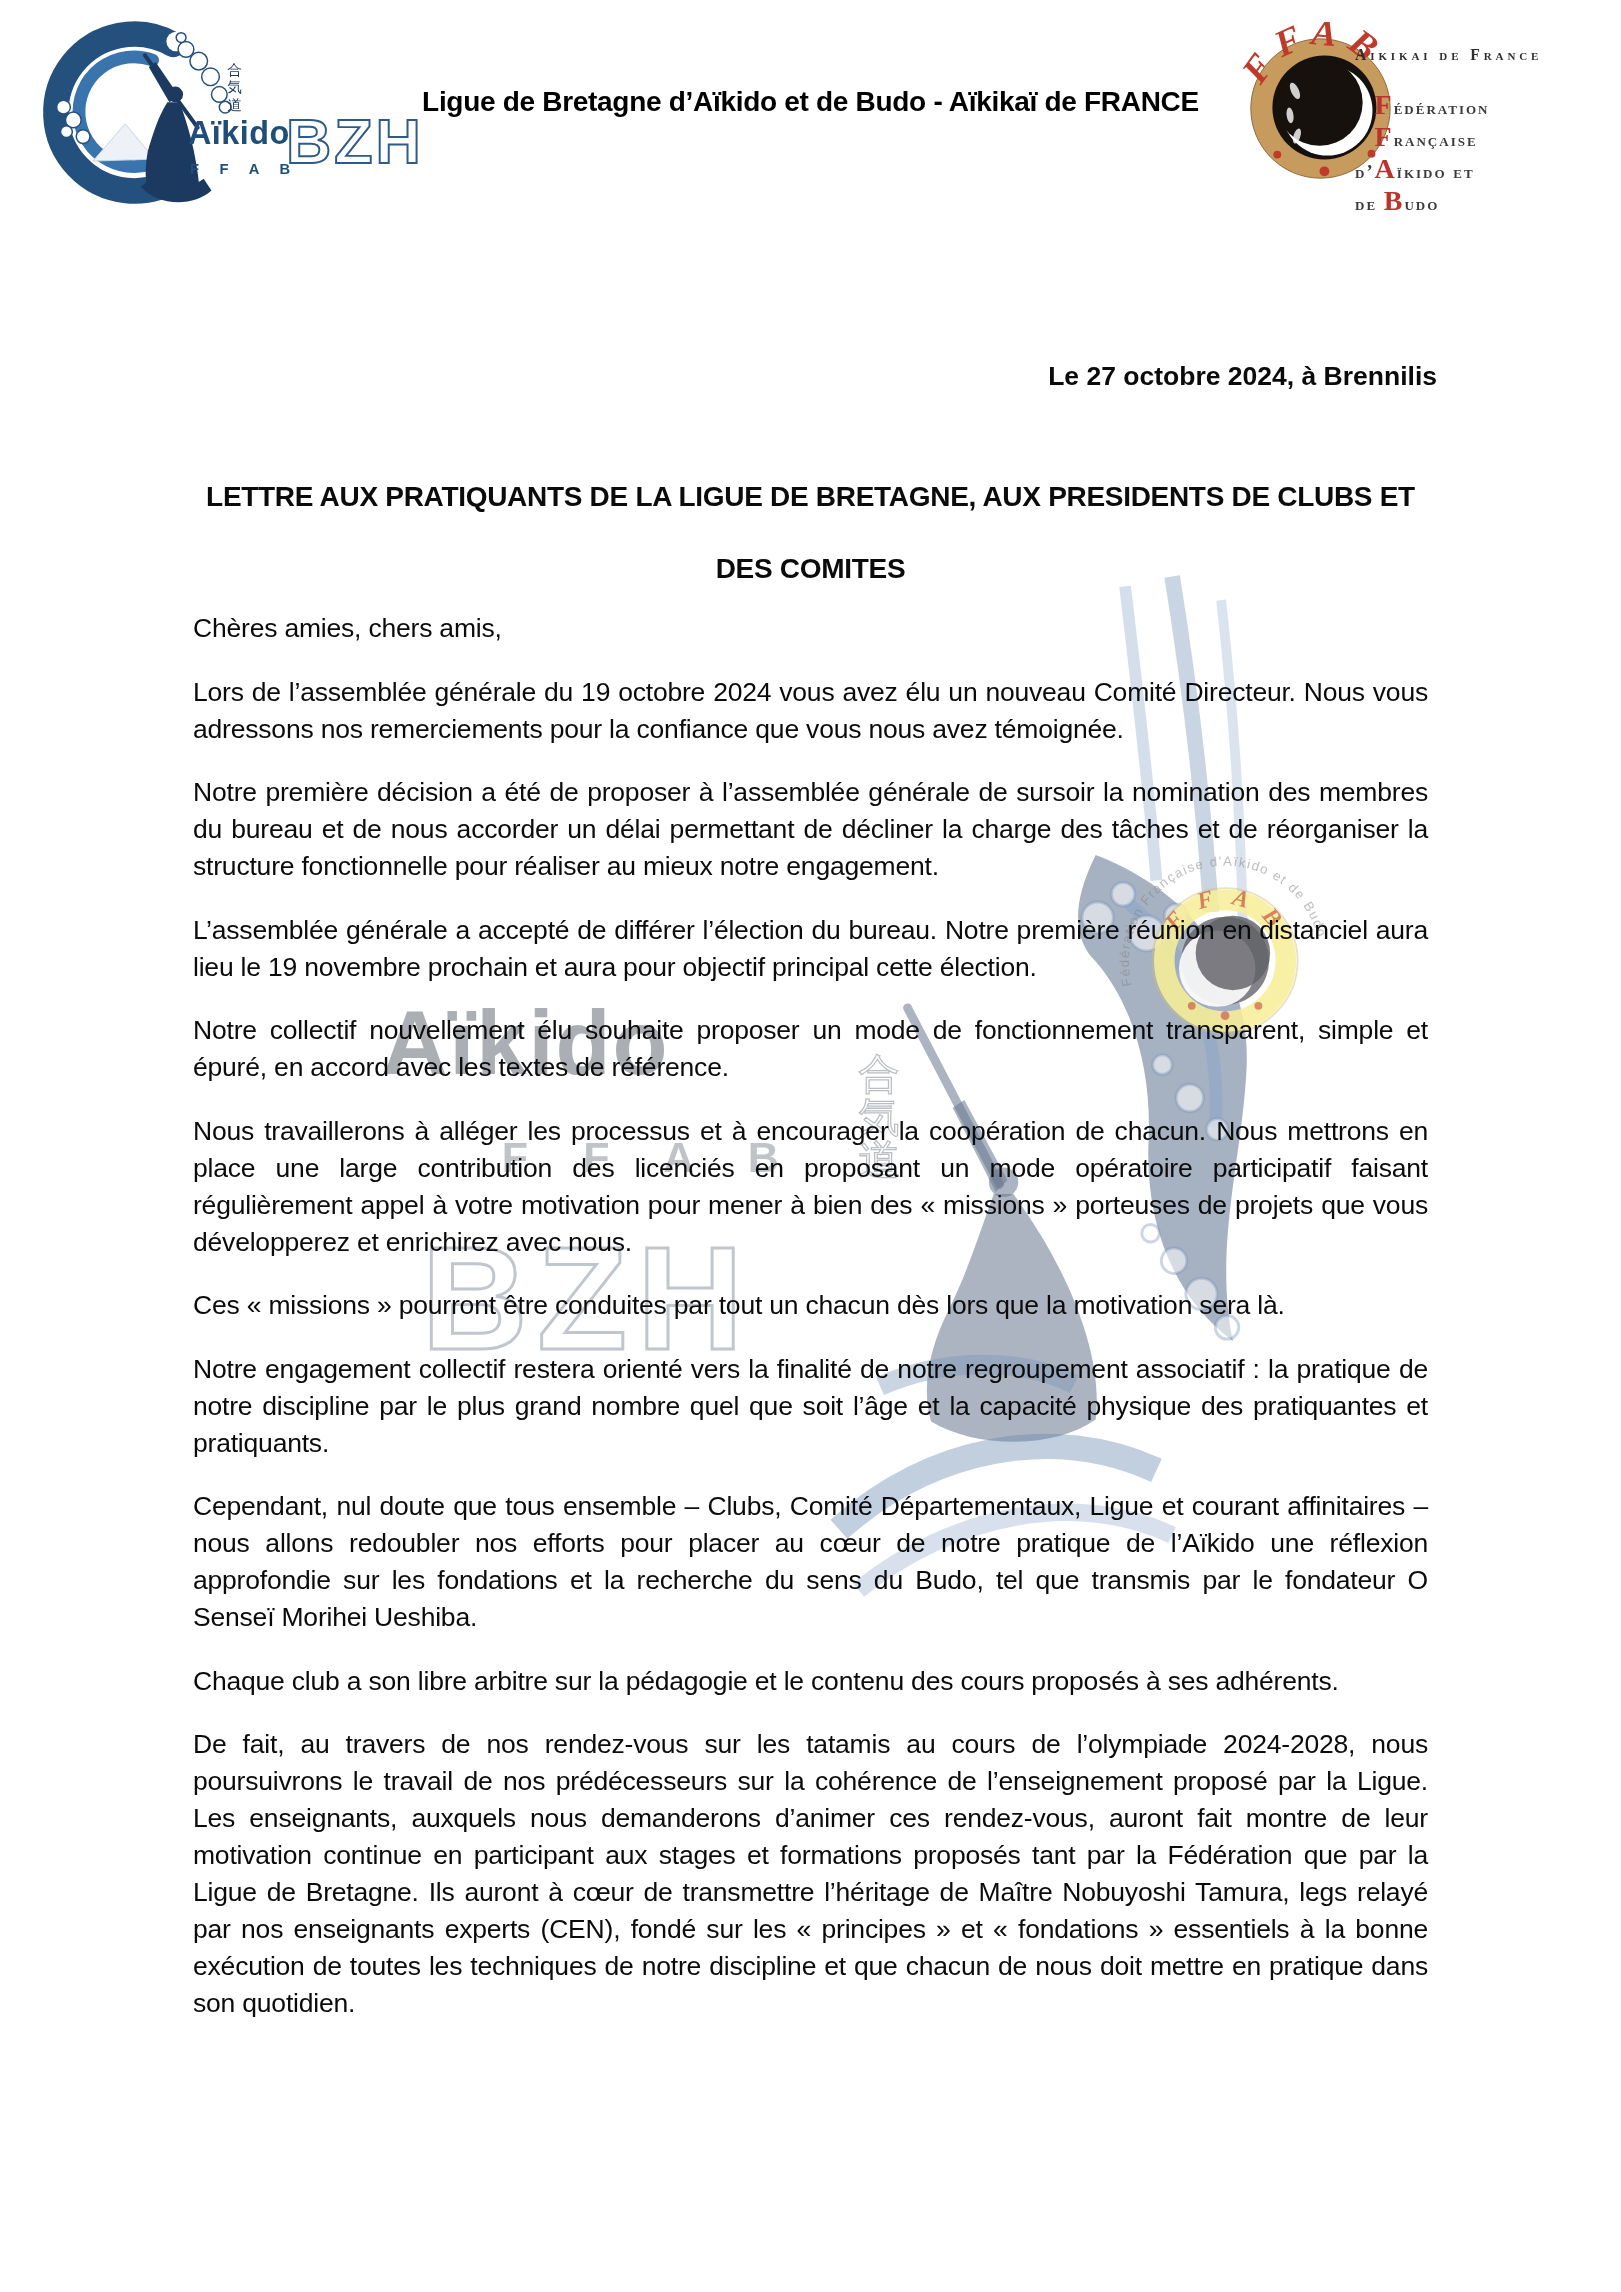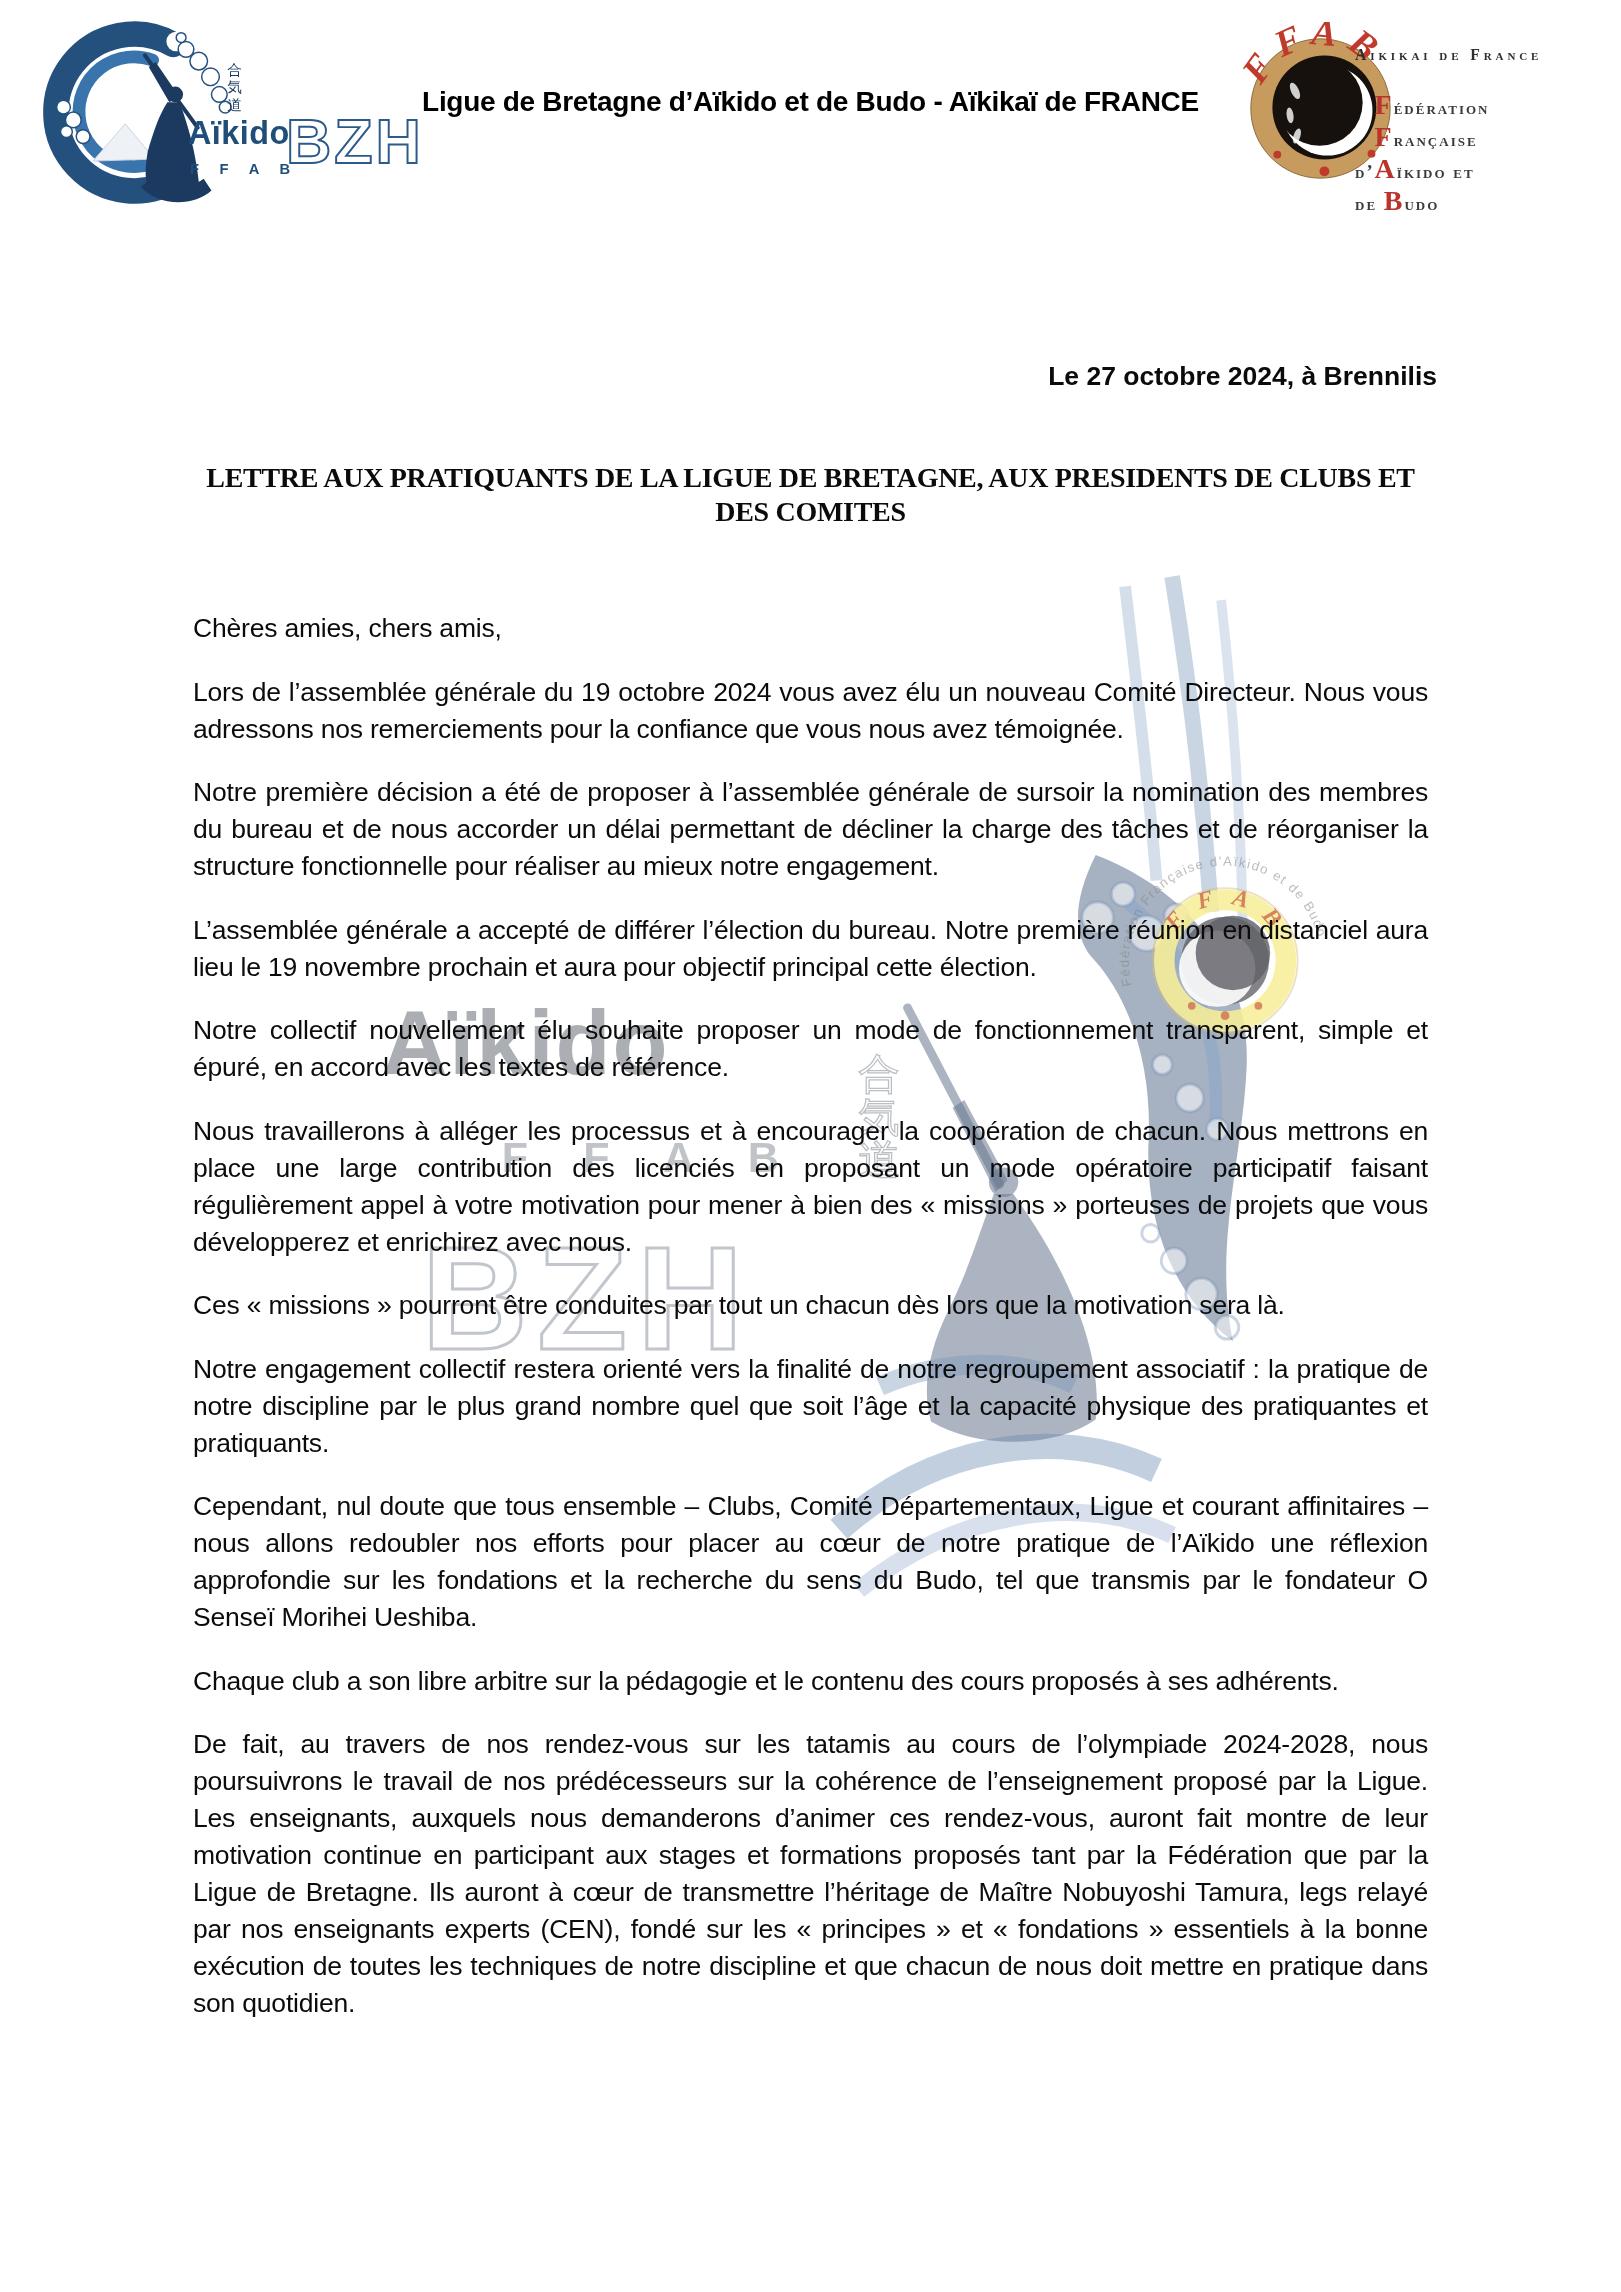--- a/index.html
+++ b/index.html
@@ -40,23 +40,22 @@
   }
   .fed-line.indent{padding-left:19.6px;}
   .fed-init{font-size:28px;color:#b8342c;}
   
   .dateline{
     position:absolute;top:361px;right:184px;z-index:1;
     font-size:26.5px;font-weight:bold;white-space:nowrap;
   }
   .letter-title{
     position:absolute;top:461px;left:193px;width:1235px;z-index:1;
-    text-align:center;font-size:28px;font-weight:bold;line-height:34px;
+    text-align:center;font-size:28px;font-weight:bold;line-height:72px;
     letter-spacing:-0.3px;
-    font-family:Liberation Serif, serif;
   }
   .body-text{
     position:absolute;top:610px;left:193px;width:1235px;z-index:1;
     font-size:26.5px;line-height:37px;text-align:justify;
     letter-spacing:-0.2px;
   }
   .body-text p{margin:0 0 26.5px 0;}
 </style>
 </head>
 <body>

